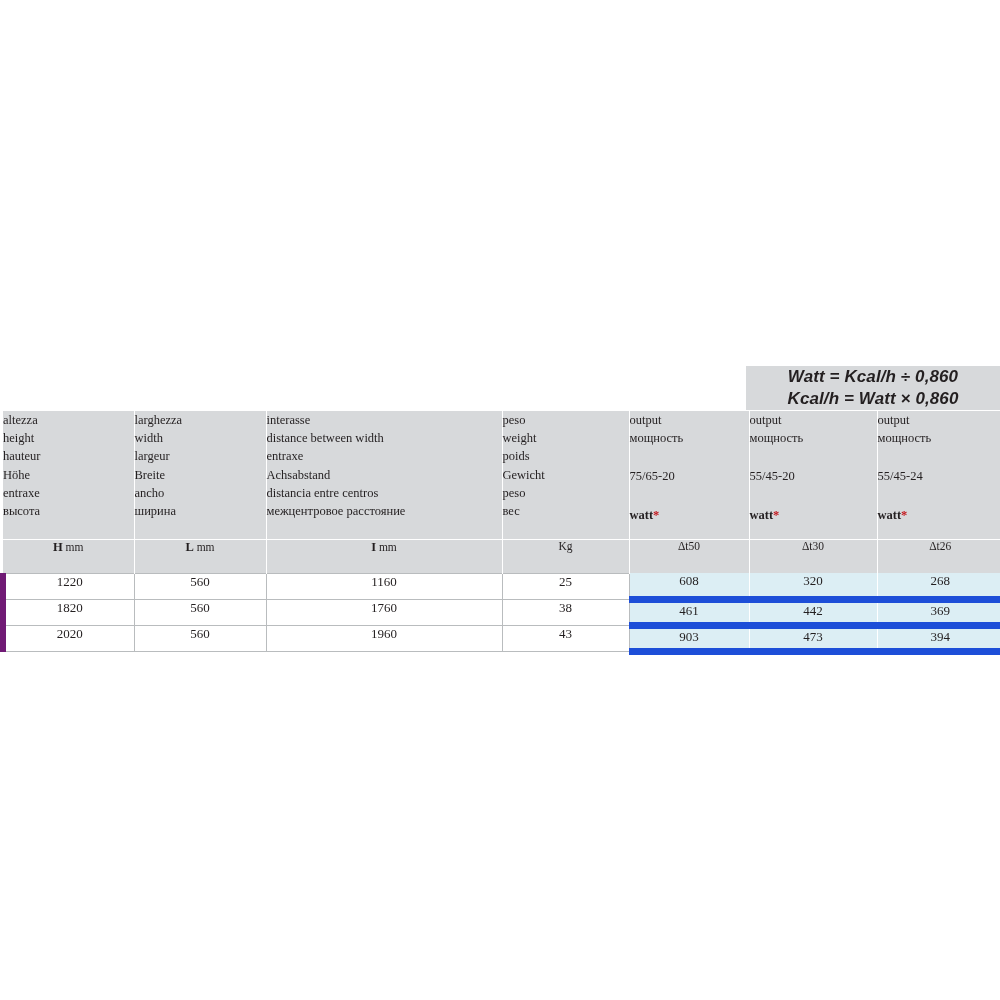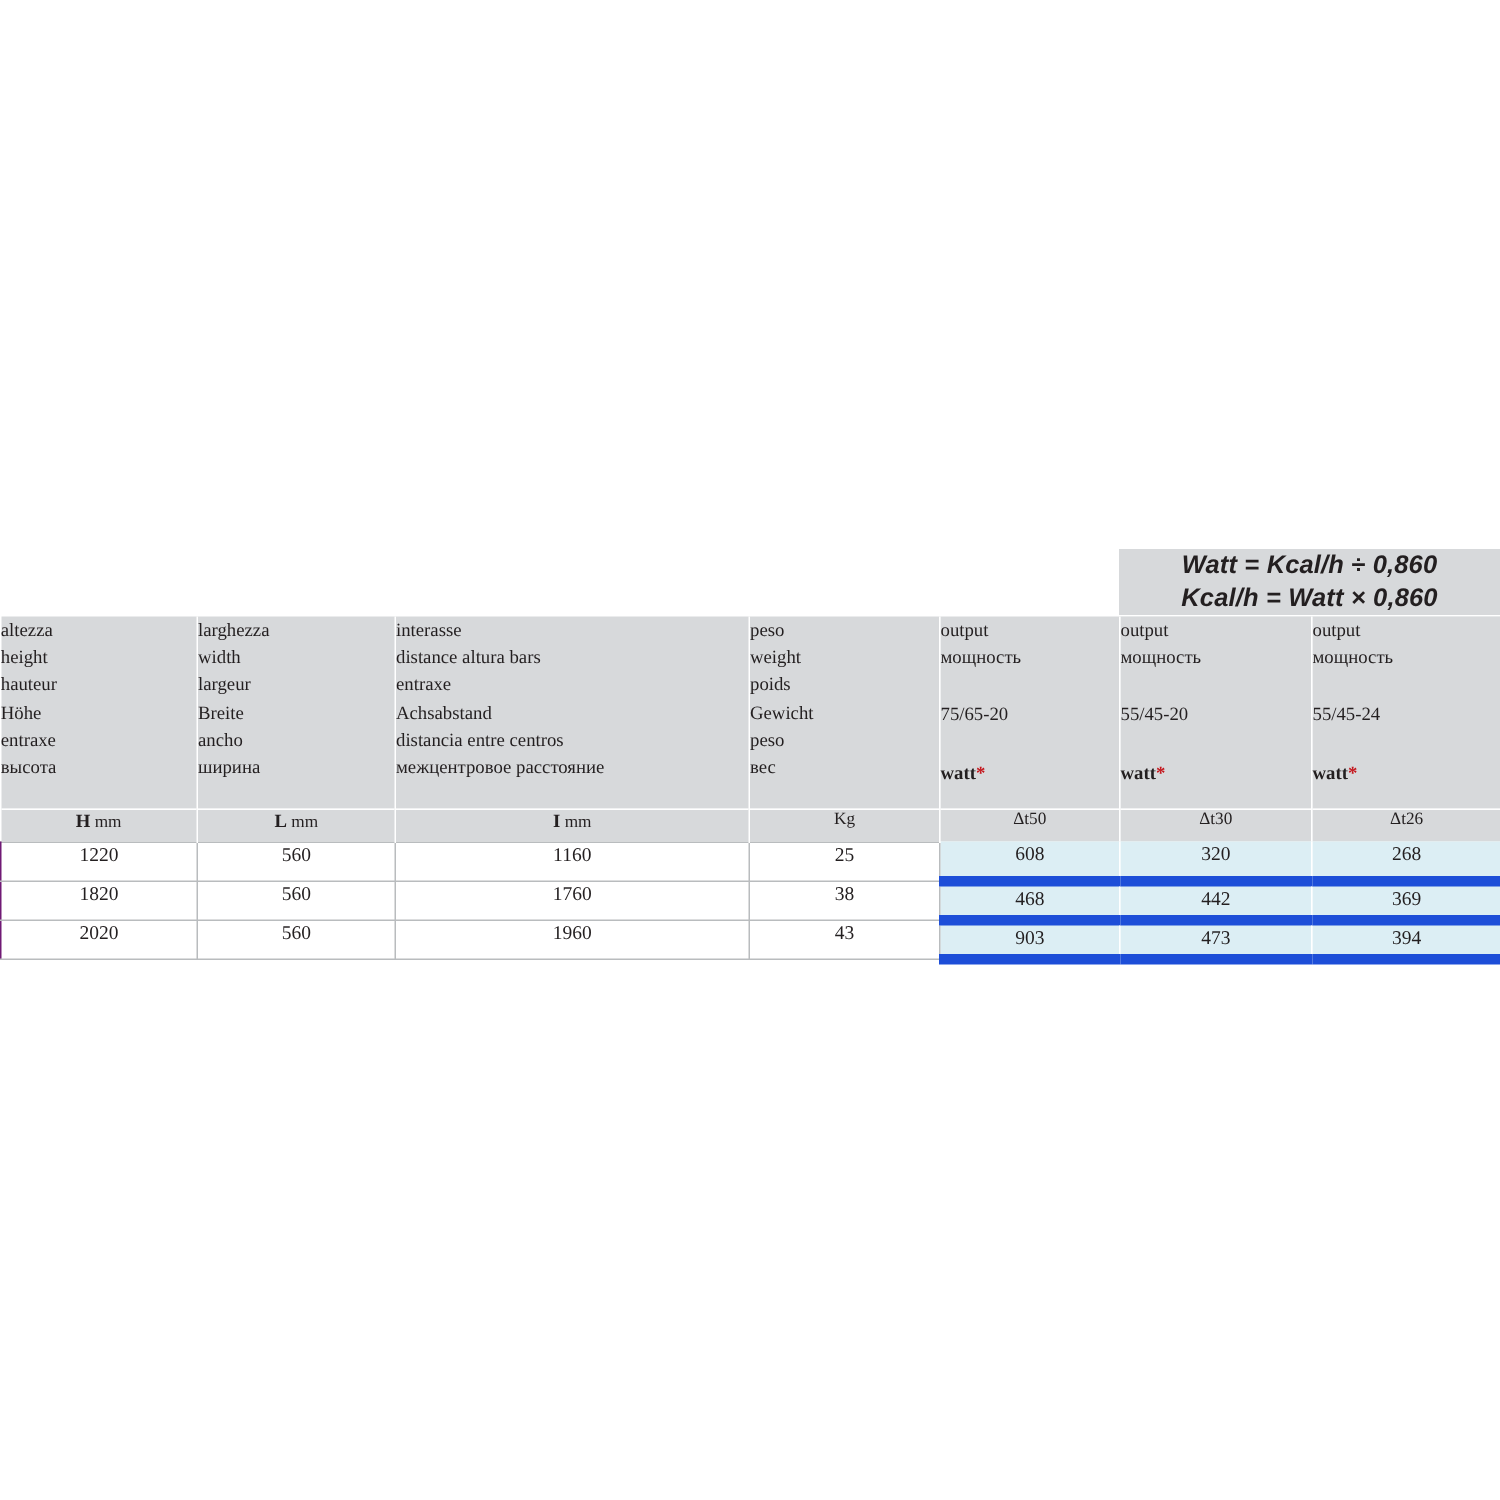--- a/index.html
+++ b/index.html
@@ -93,41 +93,41 @@
   }
   .hdr-cell .line .star { color: #c4161c; font-weight: bold; }
   .hdr-cell .line.temp { margin-top: 20px; }
 
   
   .unit-cell {
     background: #d7d9db;
     border-right: 1px solid #ffffff;
     border-top: 1px solid #ffffff;
     text-align: center;
-    height: 22px;
+    height: 34px;
     vertical-align: middle;
     font-size: 11.5px;
     color: #231f20;
   }
   .unit-cell.last { border-right: none; }
   .unit-cell b { font-size: 12.5px; }
   .unit-cell .delta { font-size: 11.5px; }
 
   
   .data-cell {
     text-align: center;
     height: 26px;
     vertical-align: middle;
     font-size: 13px;
     color: #231f20;
     background: #ffffff;
     border-right: 1px solid #b9bcbe;
     border-bottom: 1px solid #b9bcbe;
   }
-  .data-cell.first { border-left: 1px solid #701a75; }
+  .data-cell.first { border-left: 6px solid #701a75; }
   .data-cell.top { border-top: 1px solid #b9bcbe; }
   .data-cell.out {
     background: #dceef4;
     border-right: 1px solid #ffffff;
     border-bottom: 7px solid #1d4ed8;
   }
   .data-cell.out.lastcol { border-right: none; }
 </style>
 </head>
 <body>
@@ -167,21 +167,21 @@
             <div class="line">larghezza</div>
             <div class="line">width</div>
             <div class="line">largeur</div>
             <div class="line">Breite</div>
             <div class="line">ancho</div>
             <div class="line">ширина</div>
           </td>
 
           <td class="hdr-cell">
             <div class="line">interasse</div>
-            <div class="line">distance altura bars</div>
+            <div class="line">distance between width</div>
             <div class="line">entraxe</div>
             <div class="line">Achsabstand</div>
             <div class="line">distancia entre centros</div>
             <div class="line">межцентровое расстояние</div>
           </td>
 
           <td class="hdr-cell">
             <div class="line">peso</div>
             <div class="line">weight</div>
             <div class="line">poids</div>
@@ -231,21 +231,21 @@
           <td class="data-cell top">25</td>
           <td class="data-cell out">608</td>
           <td class="data-cell out">320</td>
           <td class="data-cell out lastcol">268</td>
         </tr>
         <tr>
           <td class="data-cell first">1820</td>
           <td class="data-cell">560</td>
           <td class="data-cell">1760</td>
           <td class="data-cell">38</td>
-          <td class="data-cell out">468</td>
+          <td class="data-cell out">461</td>
           <td class="data-cell out">442</td>
           <td class="data-cell out lastcol">369</td>
         </tr>
         <tr>
           <td class="data-cell first">2020</td>
           <td class="data-cell">560</td>
           <td class="data-cell">1960</td>
           <td class="data-cell">43</td>
           <td class="data-cell out">903</td>
           <td class="data-cell out">473</td>

